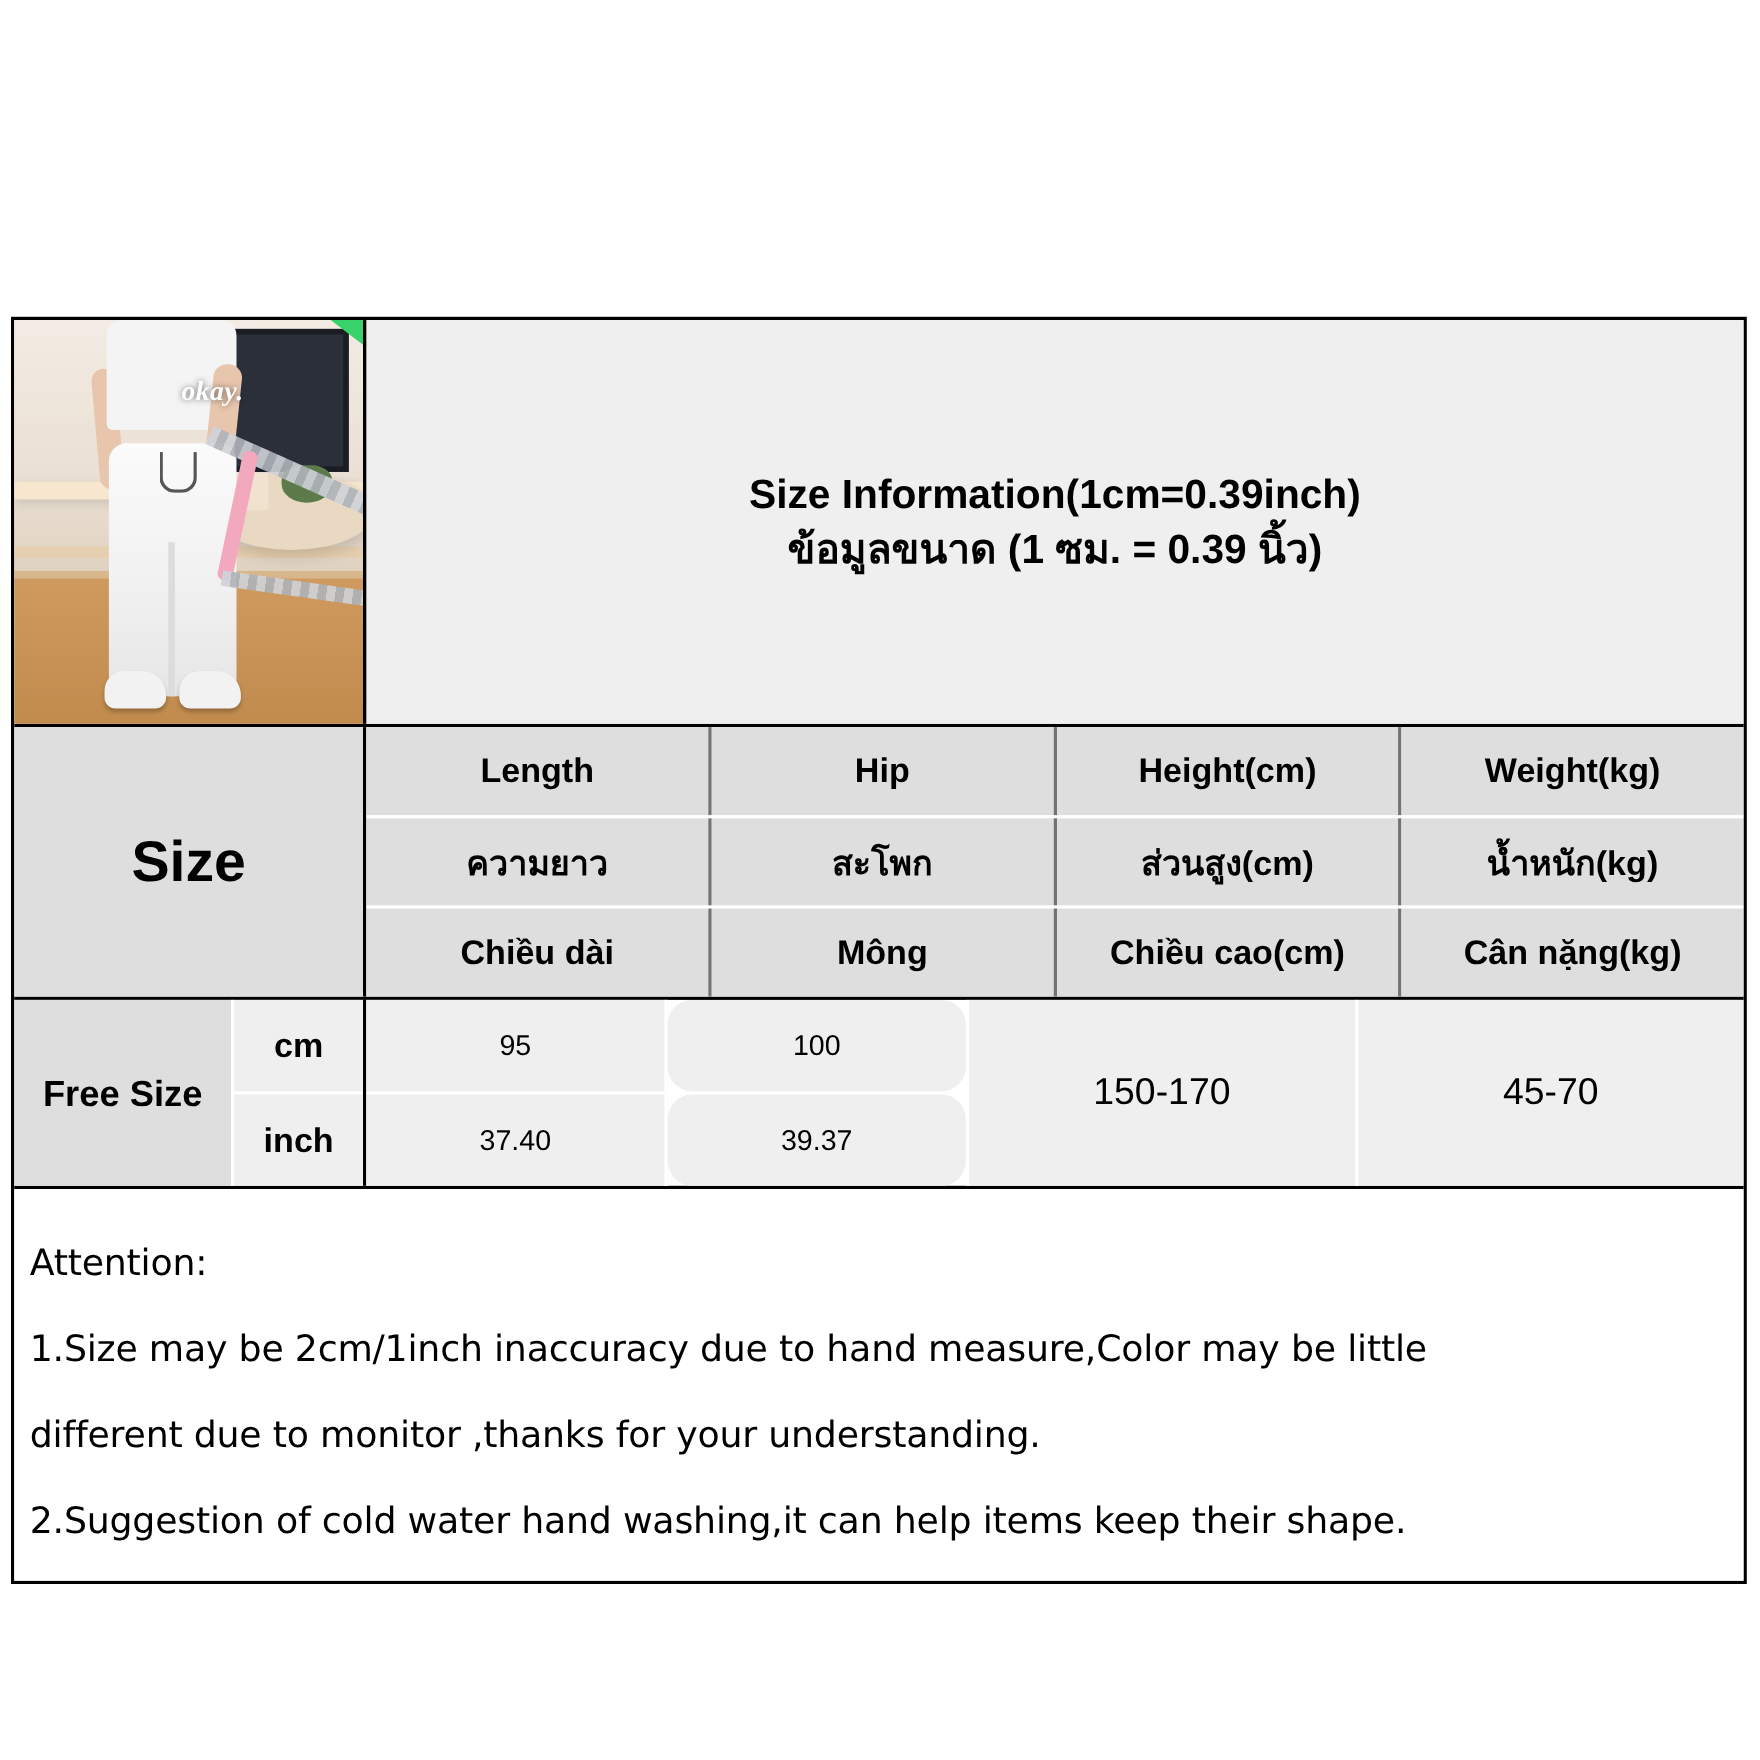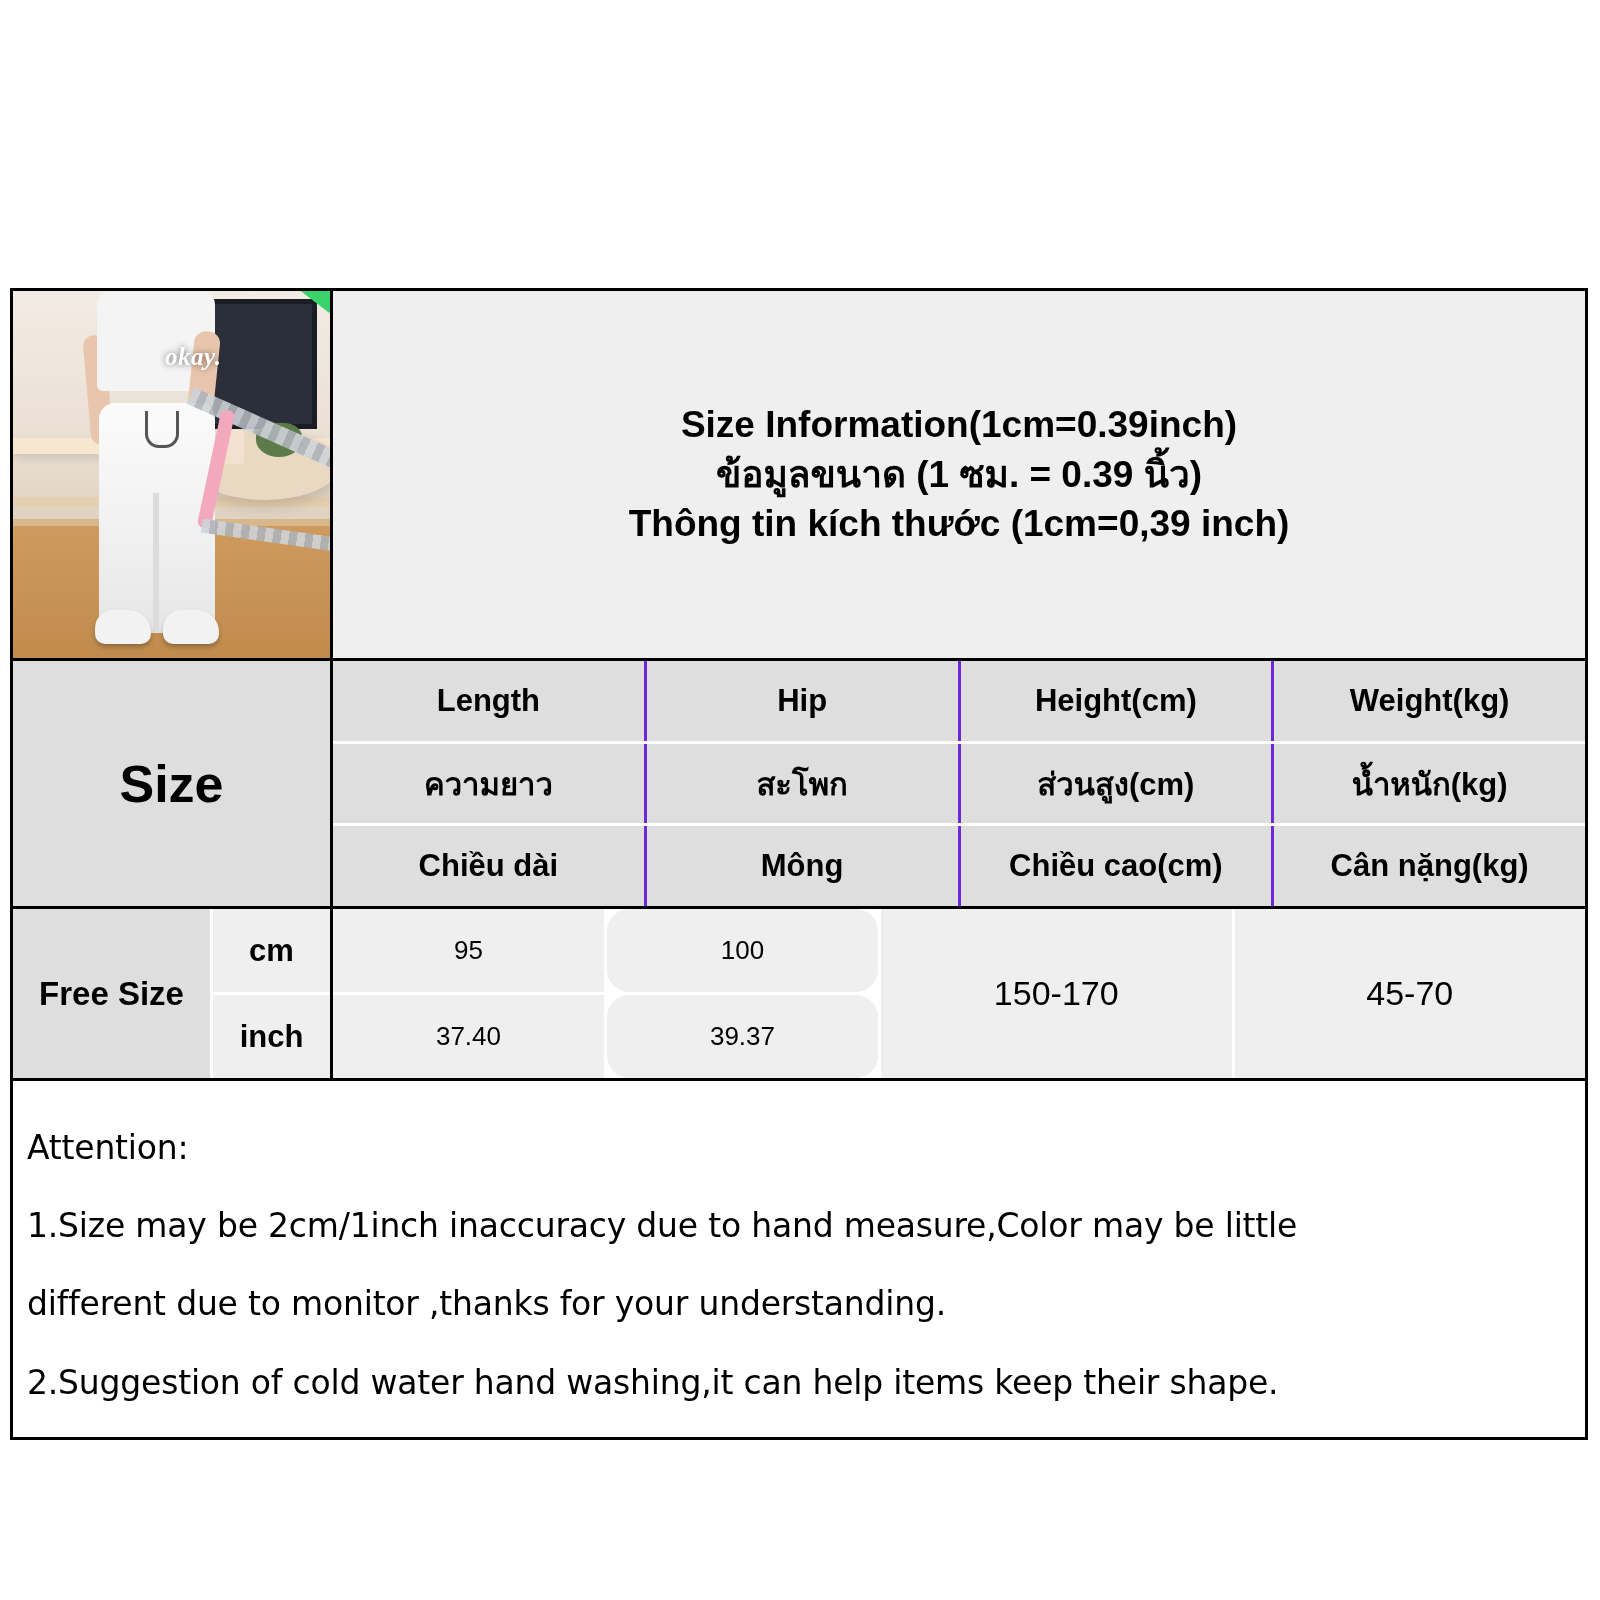--- a/index.html
+++ b/index.html
@@ -257,21 +257,21 @@
     flex: 1;
     display: flex;
     flex-direction: row;
     border-bottom: 3px solid #ffffff;
     box-sizing: border-box;
   }
   .hdr-langrow:last-child { border-bottom: none; }
   .hdr-cell {
     flex: 1;
     background: #dedede;
-    border-right: 3px solid #6d28d9;
+    border-right: 3px solid #737373;
     box-sizing: border-box;
     display: flex;
     align-items: center;
     justify-content: center;
     font-size: 31px;
     font-weight: bold;
     color: #000;
     text-align: center;
     white-space: nowrap;
   }
@@ -402,21 +402,20 @@
         <div class="photo-strip2"></div>
         <div class="photo-shoe-l"></div>
         <div class="photo-shoe-r"></div>
         <div class="photo-watermark">okay.</div>
         <div class="photo-green"></div>
       </div>
 
       <div class="title-cell">
         <div class="title-line l1">Size Information(1cm=0.39inch)</div>
         <div class="title-line l2">ข้อมูลขนาด (1 ซม. = 0.39 นิ้ว)</div>
-        <div class="title-line l3">Thông tin kích thước (1cm=0,39 inch)</div>
       </div>
     </div>
 
     <div class="hdr-row">
       <div class="size-cell">Size</div>
       <div class="hdr-cols">
         <div class="hdr-langrow">
           <div class="hdr-cell">Length</div>
           <div class="hdr-cell">Hip</div>
           <div class="hdr-cell">Height(cm)</div>

